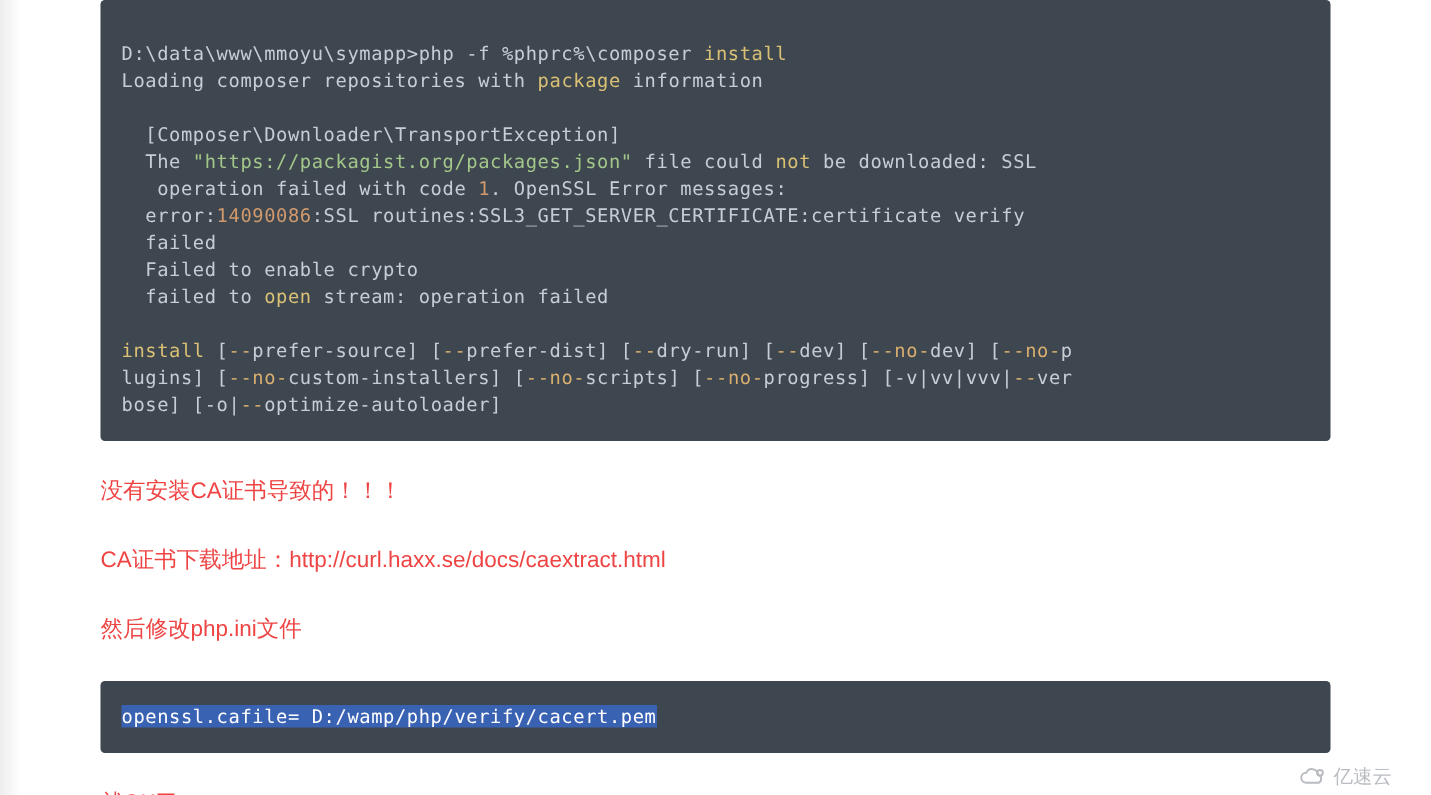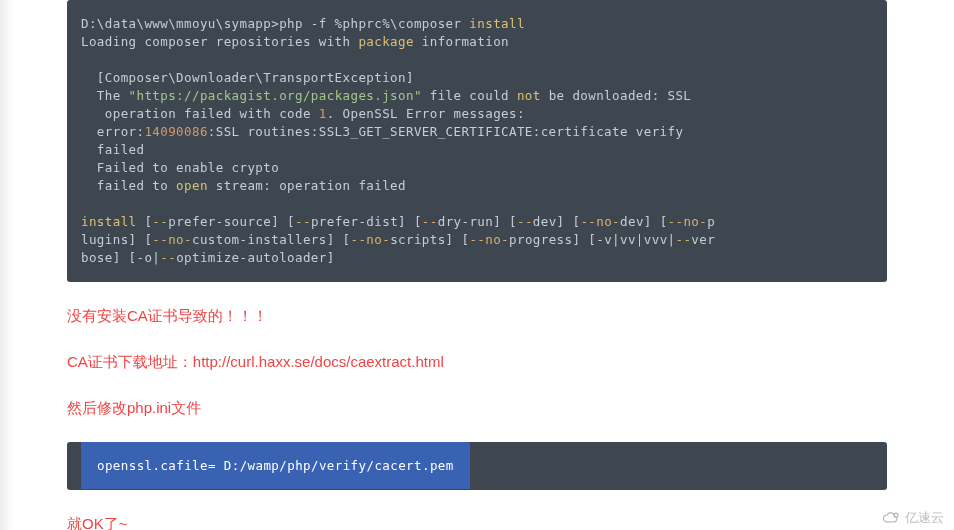--- a/index.html
+++ b/index.html
@@ -14,21 +14,21 @@
       height: 530px;
       overflow: hidden;
       position: relative;
     }
     .content-wrapper {
       padding: 0 67px 0 67px;
     }
     .code-block {
       background: #3e4750;
       border-radius: 3px;
-      padding: 15px 14px 15px 14px;
+      padding: 27px 14px 15px 14px;
       font-family: Consolas, Monaco, monospace;
       font-size: 12.5px;
       line-height: 18px;
       color: #c6cdd4;
       margin-bottom: 22px;
       letter-spacing: 0.4px;
       white-space: pre;
       overflow: hidden;
     }
     .code-block .hl-yellow { color: #d9c074; }
@@ -48,25 +48,25 @@
       font-family: Consolas, Monaco, monospace;
       font-size: 12.5px;
       line-height: 18px;
       color: #c6cdd4;
       margin-bottom: 22px;
       letter-spacing: 0.4px;
     }
     .highlight-selected {
       background: #3a62b3;
       color: #ffffff;
-      padding: 16px;
+      padding: 0;
     }
     .watermark {
       position: absolute;
-      right: 10px;
+      right: 26px;
       bottom: 3px;
       display: flex;
       align-items: center;
       gap: 4px;
       color: #b9bcc1;
       font-size: 13px;
     }
     .wm-icon {
       width: 20px;
       height: 14px;

